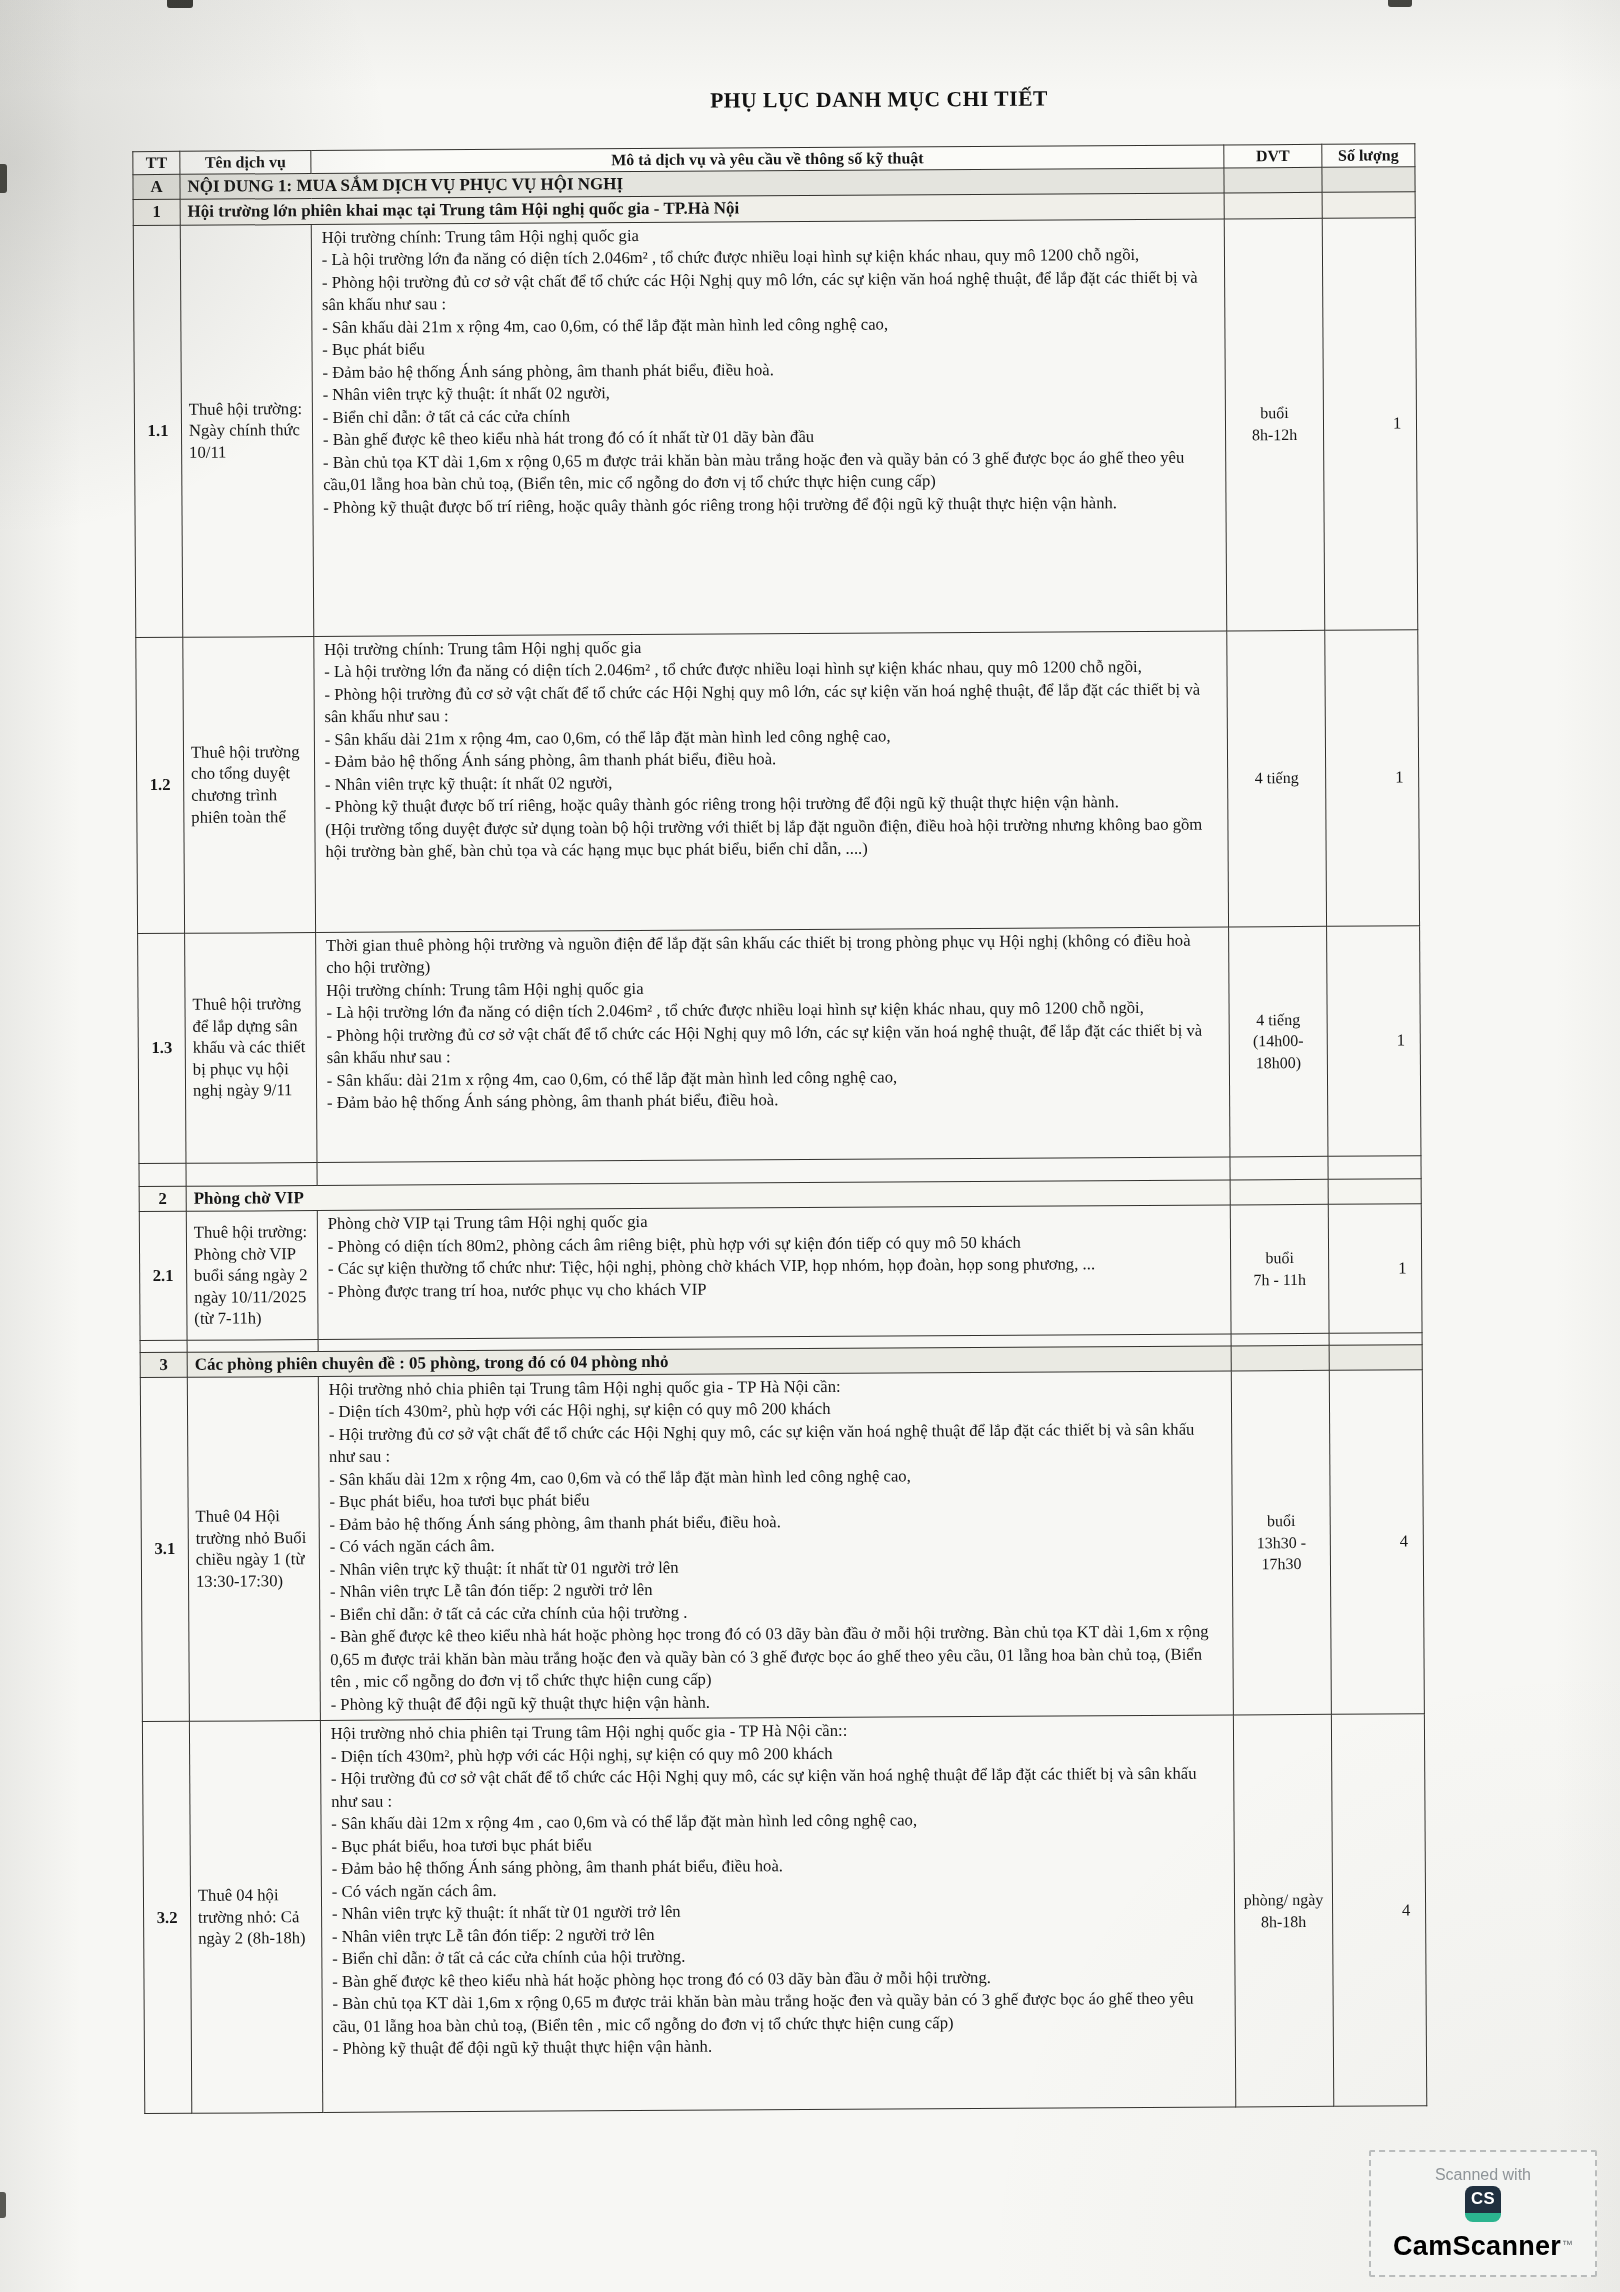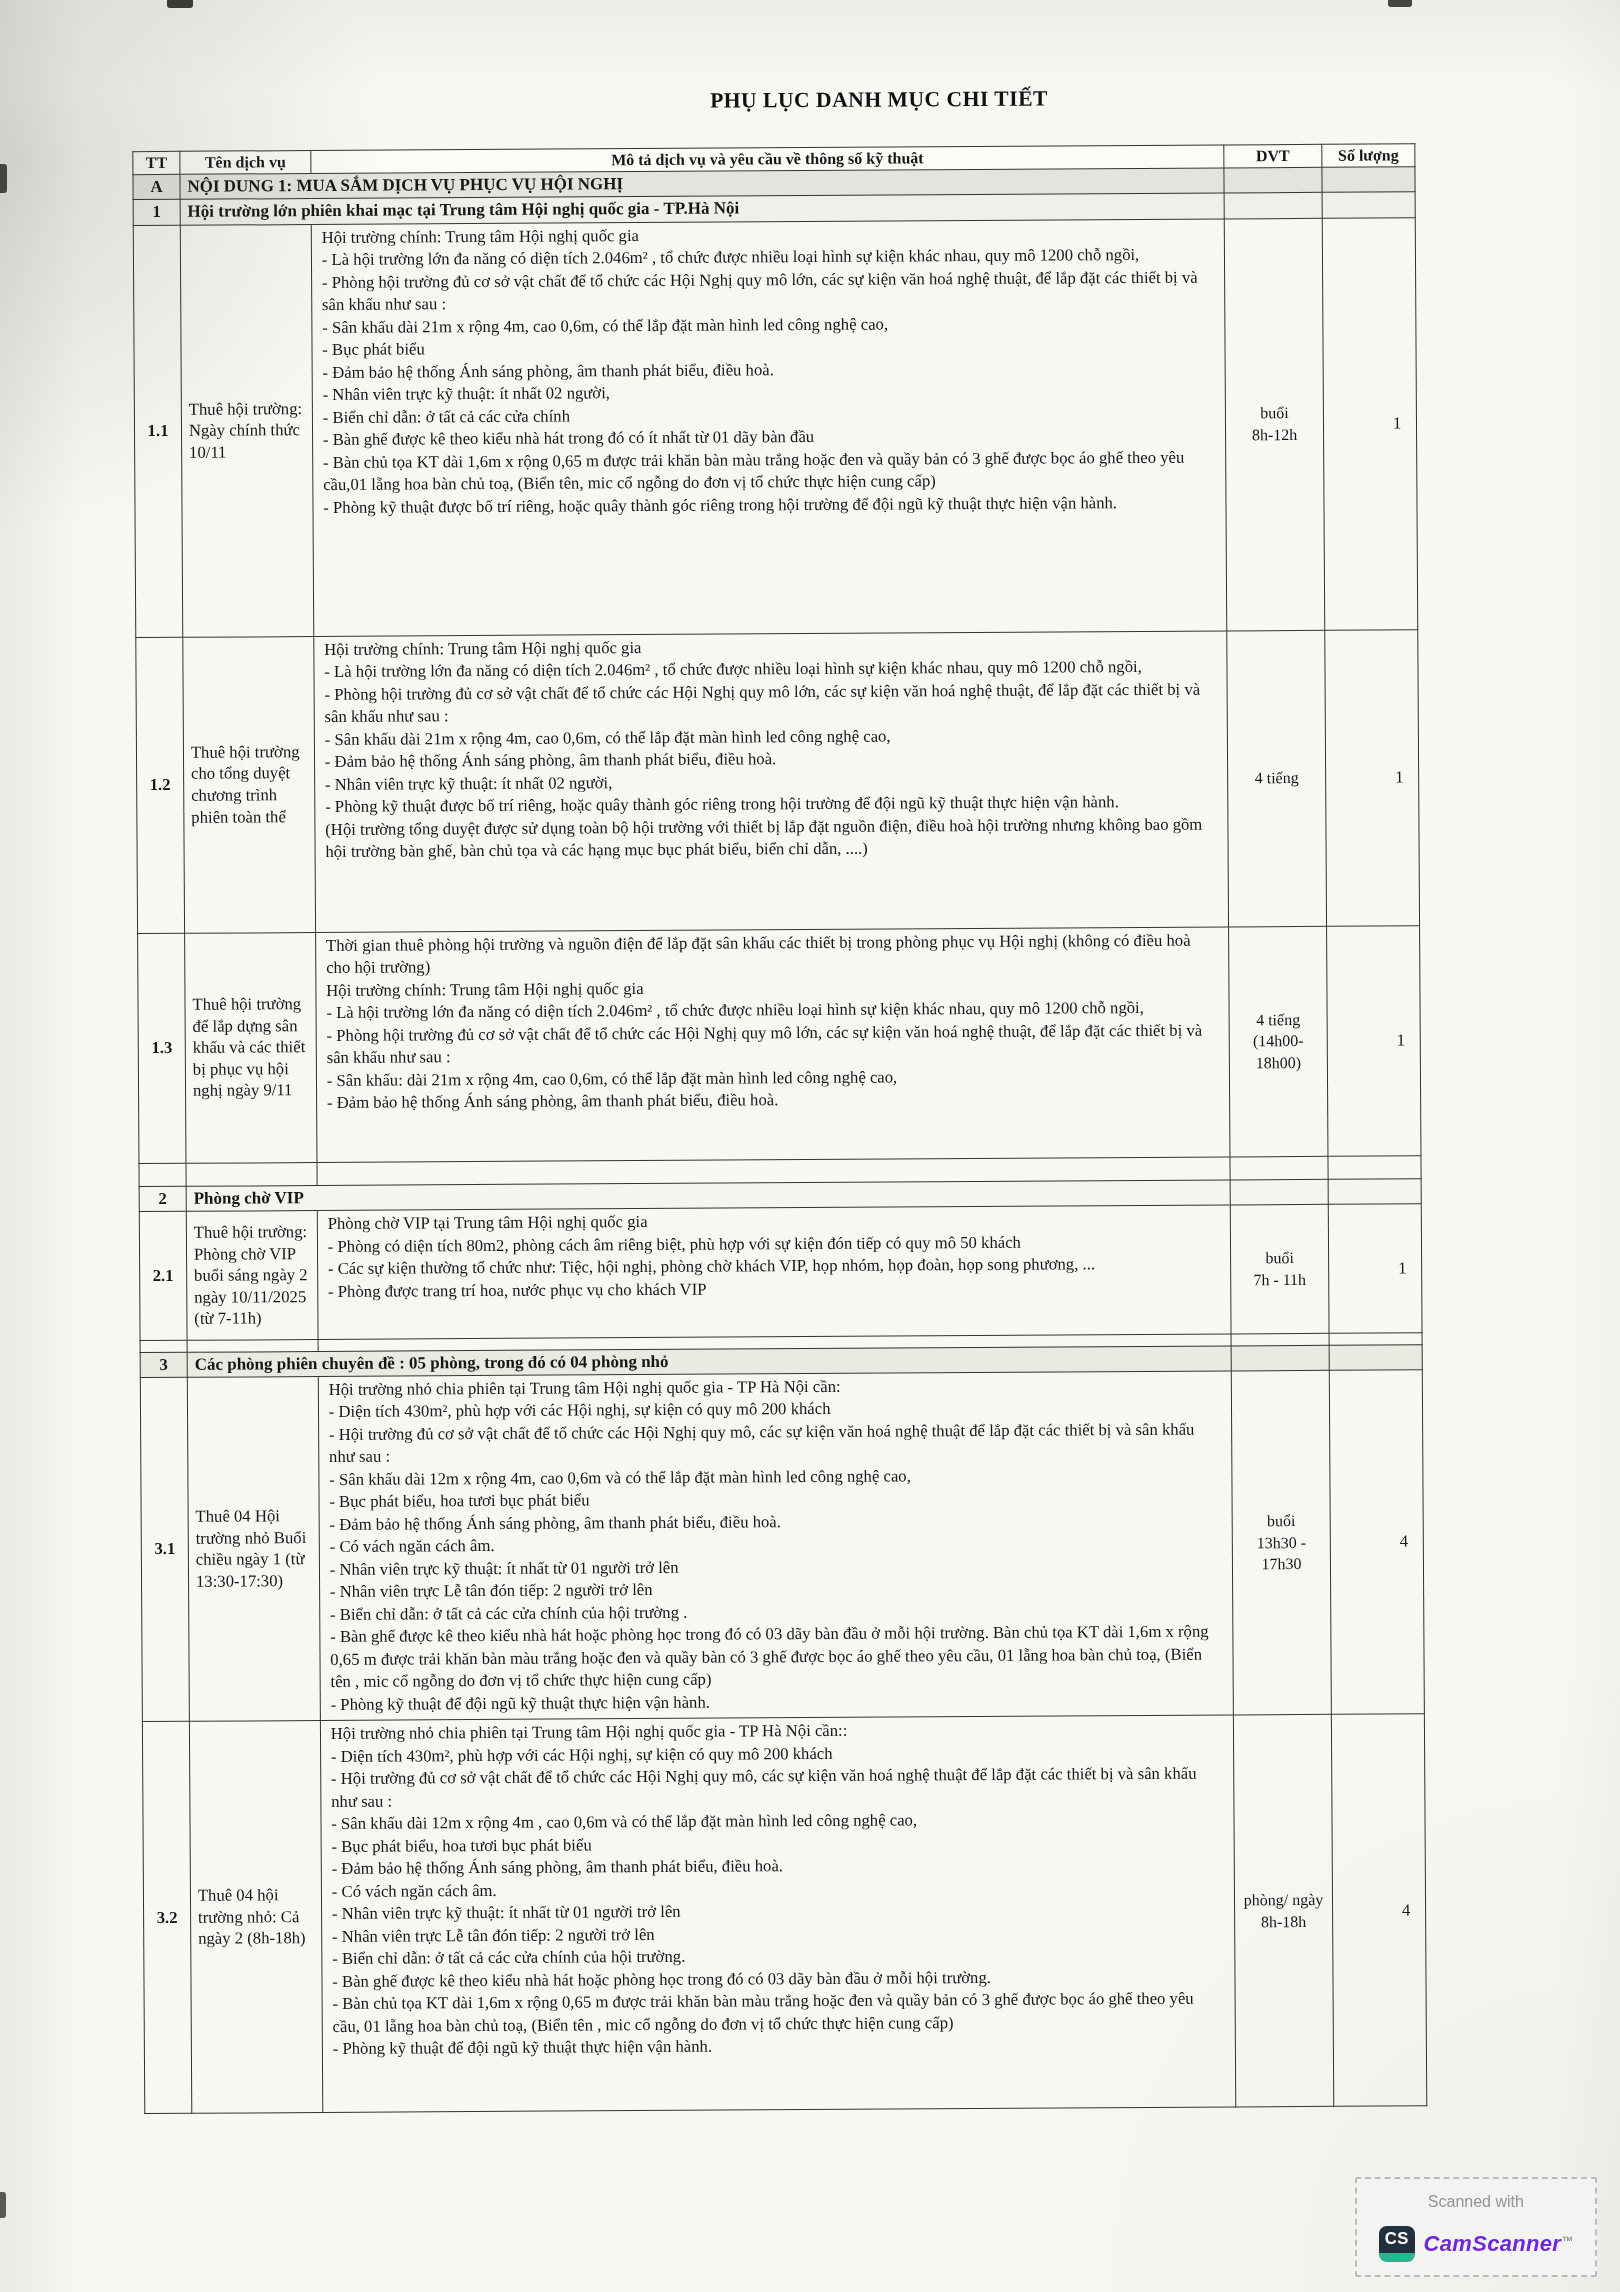--- a/index.html
+++ b/index.html
@@ -50,28 +50,28 @@
   td.qty{text-align:right;font-size:16.7px;vertical-align:middle;padding-right:14.7px;}
 
   
   .cam-badge{
     position:absolute;right:23.5px;bottom:15.7px;z-index:6;
     border:2px dashed #b9bcbc;background:#f3f4f2;border-radius:2px;
     padding:11.8px 21.6px 13.7px;text-align:center;
     font-family:"Liberation Sans","DejaVu Sans",sans-serif;
   }
   .cam-badge .scanned{color:#8e9498;font-size:16px;line-height:21.6px;}
-  .cam-badge .brand-row{display:flex;align-items:center;justify-content:center;gap:8.8px;margin-top:13px;}
+  .cam-badge .brand-row{display:flex;align-items:center;justify-content:center;gap:8.8px;margin-top:0;flex-direction:column;}
   .cs-logo{
     width:36px;height:36px;border-radius:7.8px;flex:0 0 auto;
     background:linear-gradient(180deg,#20303f 0%,#20303f 74%,#2bb48f 74%,#2bb48f 100%);
     display:flex;align-items:flex-start;justify-content:center;
   }
   .cs-logo span{color:#fff;font-weight:bold;font-size:16.7px;line-height:26.5px;letter-spacing:0.5px;}
-  .brand-name{color:#6d28d9;font-size:22px;font-weight:bold;letter-spacing:0.3px;font-style:italic;}
+  .brand-name{color:#000000;font-size:27px;font-weight:bold;letter-spacing:0.3px;}
   .brand-tm{color:#6a6f73;font-size:10.8px;vertical-align:super;margin-left:1px;}
 </style>
 </head>
 <body>
 
 <div class="paper">
   <h1 class="doc-title">PHỤ LỤC DANH MỤC CHI TIẾT</h1>
 
   <table class="main">
     <colgroup>

